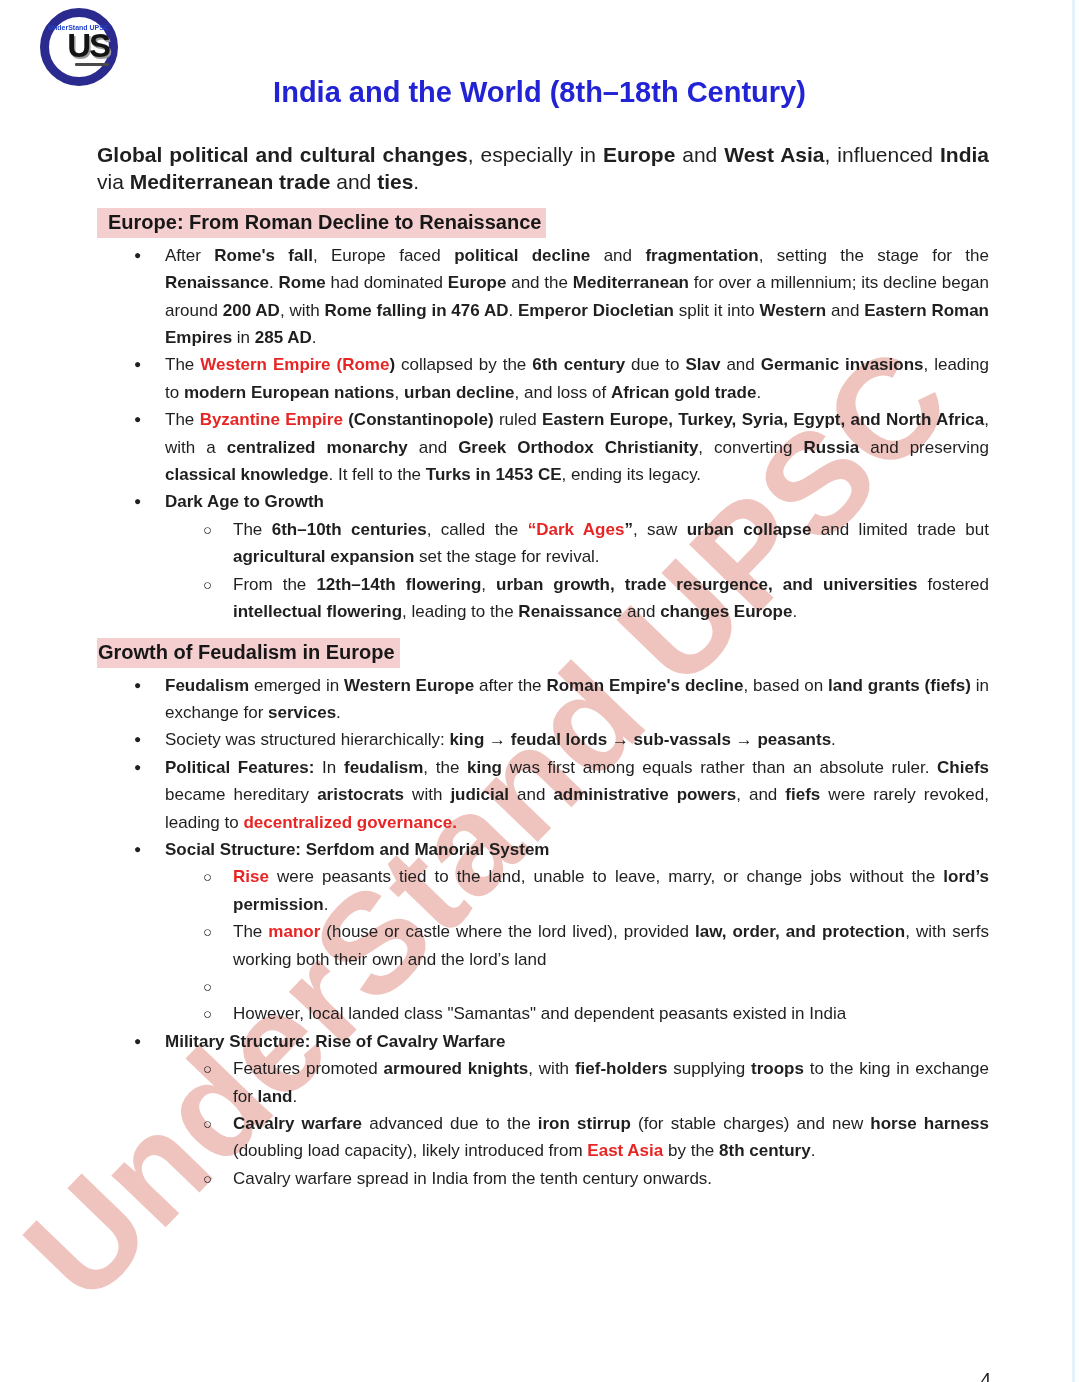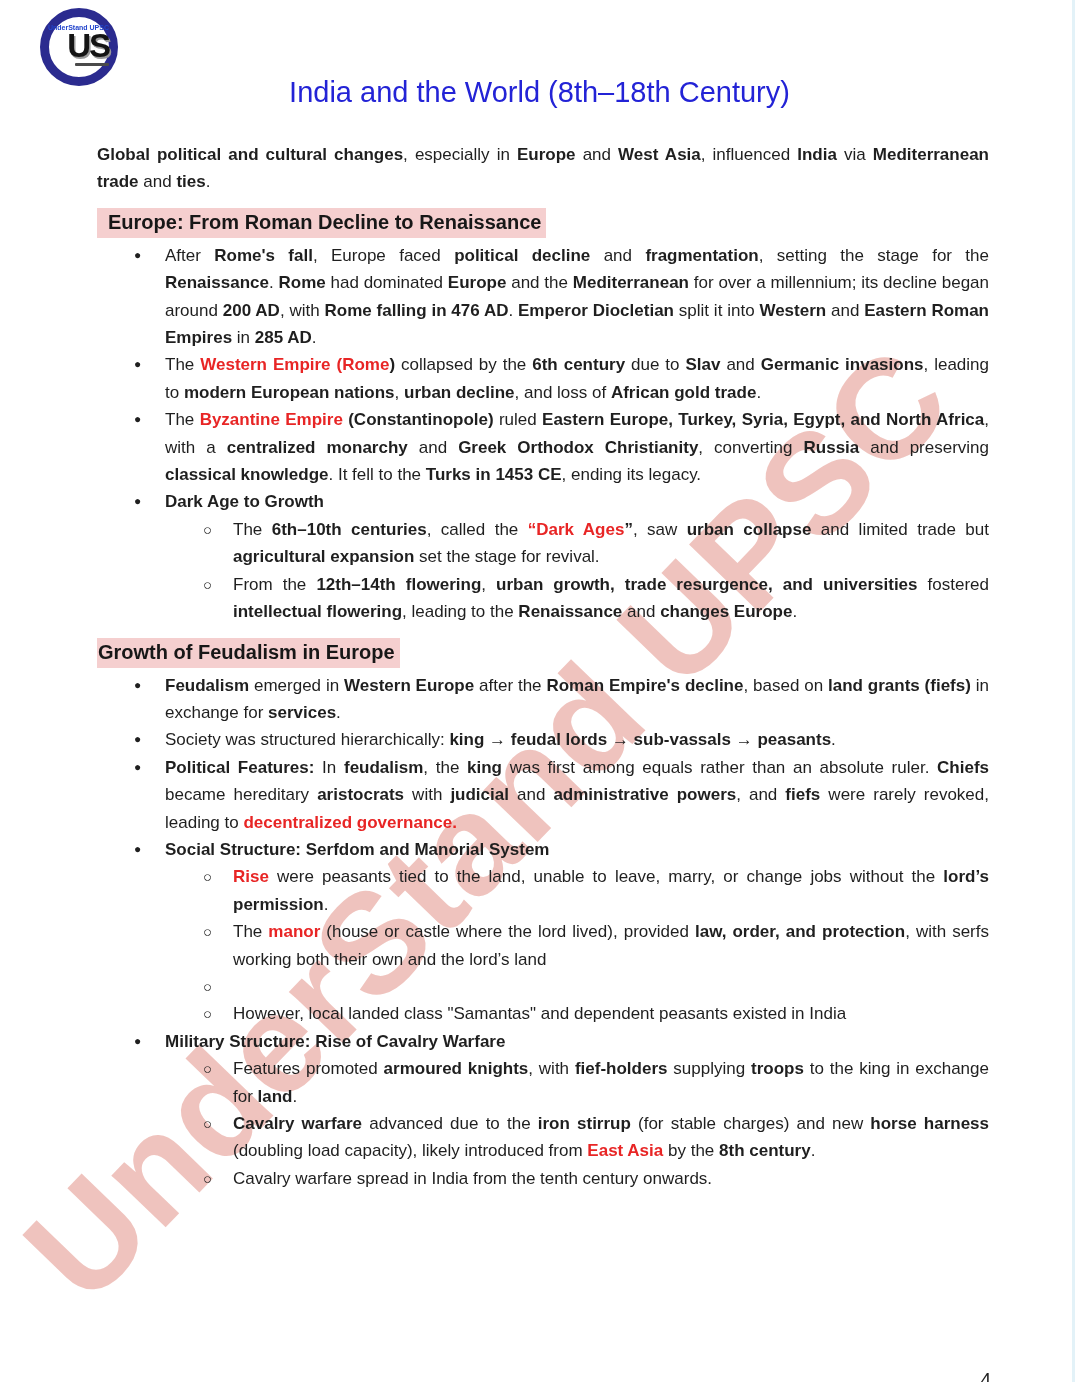--- a/index.html
+++ b/index.html
@@ -17,25 +17,25 @@
   .logo { position:absolute; left:40px; top:8px; width:78px; height:78px; border-radius:50%;
     border:9px solid #2b2b8f; background:#fff; z-index:2; display:flex; flex-direction:column;
     align-items:flex-end; justify-content:flex-start; }
   .logo-ring-text { font-size:7px; font-weight:bold; color:#2244cc; margin-top:7px; white-space:nowrap; }
   .logo-monogram { font-size:33px; font-weight:800; color:#141414; line-height:30px; letter-spacing:-2px;
     text-shadow:1.5px 1.5px 0 #9a9a9a; }
   .logo-tagline { width:34px; height:3px; background:#4a4a4a; margin-top:2px; border-radius:1px; }
 
   .content-layer { position:relative; z-index:1; }
 
-  .title { margin-top:76px; text-align:center; font-size:29px; font-weight:normal; color:#2323d6; }
+  .title { margin-top:76px; text-align:center; font-size:29px; font-weight:bold; color:#2323d6; }
 
   .content { width:892px; margin-left:97px; margin-top:20px; }
 
-  .intro { font-size:17px; line-height:27.4px; text-align:justify;margin-top:32px; }
+  .intro { font-size:21px; line-height:27.4px; text-align:justify;margin-top:32px; }
 
   .section-heading { display:inline-block; font-size:20px; font-weight:bold; color:#171717;
     background:#f5cfcf; line-height:27px; padding:1px 5px 2px 1px; }
   .sh1 { margin-top:12px;padding-left:11px; }
   .sh2 { margin-top:12px; }
 
   .list { margin-top:4px; }
   .li { display:flex; font-size:17px; line-height:27.4px; }
   .li.l1 { padding-left:37px; }
   .li.l2 { padding-left:106px; }

